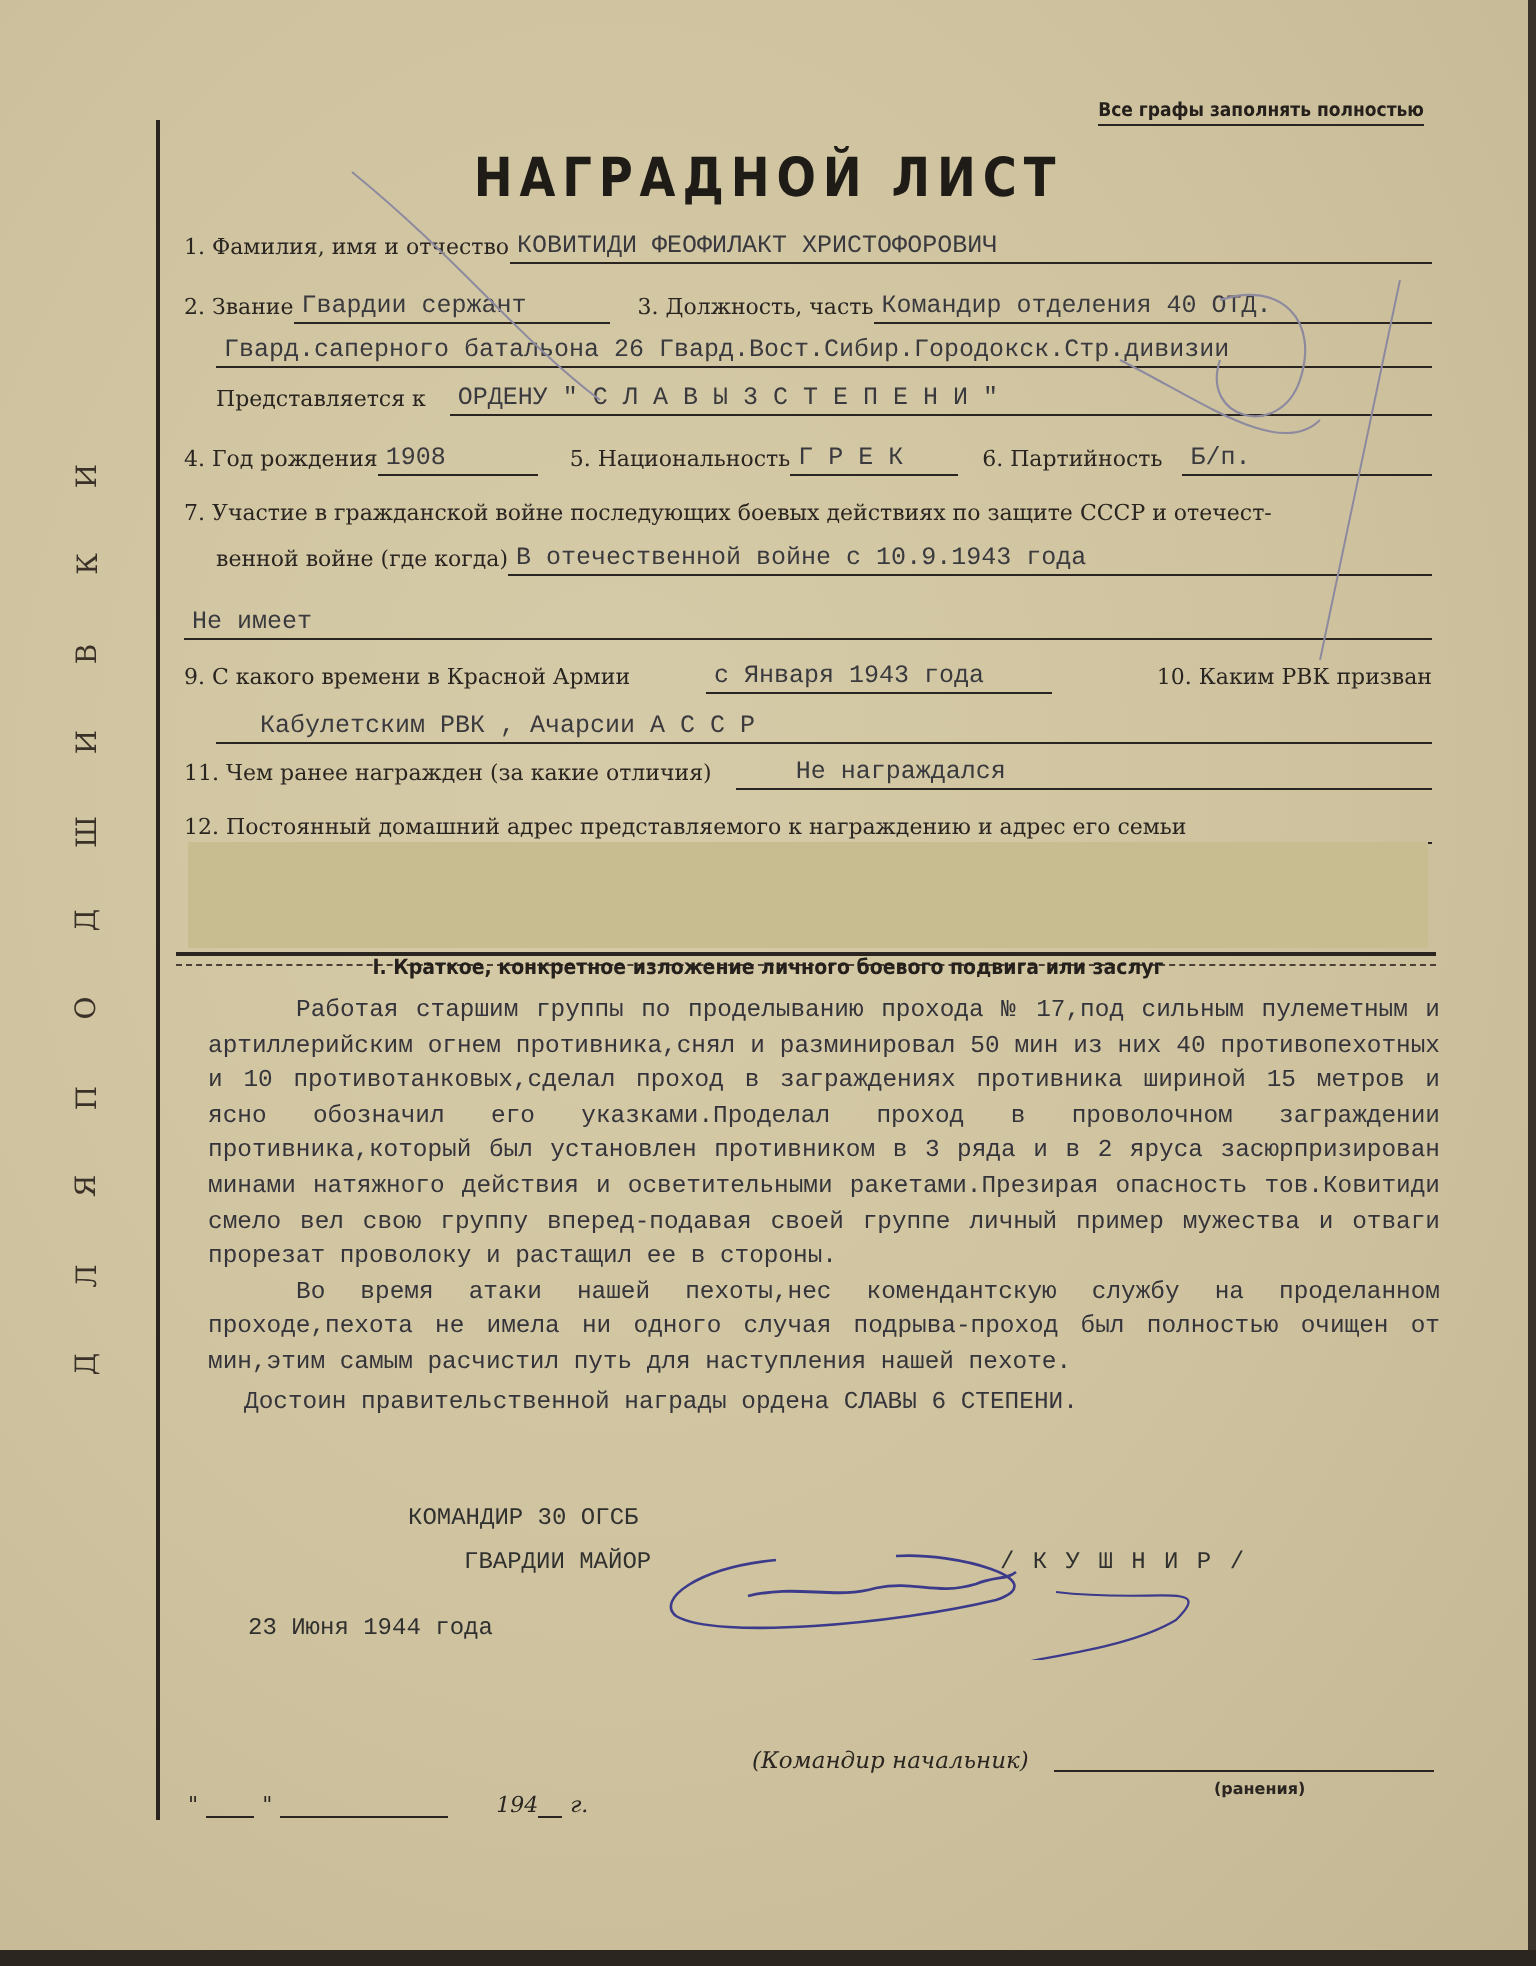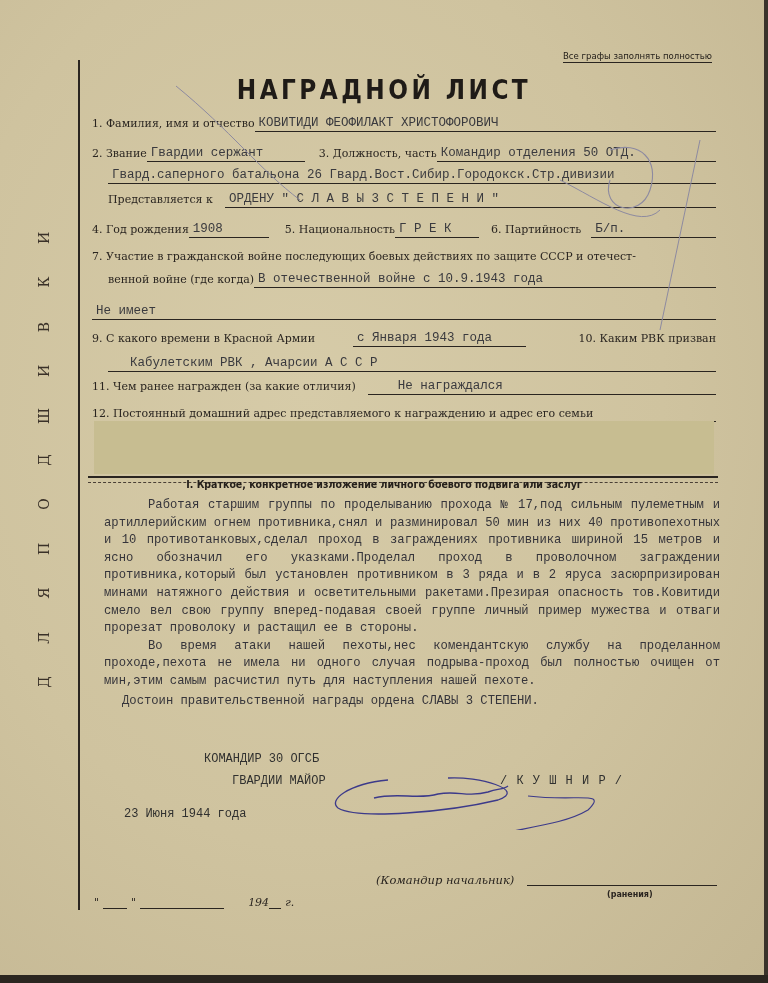--- a/index.html
+++ b/index.html
@@ -17,21 +17,21 @@
   .right-edge { position: absolute; left: 764px; top: 0; width: 4px; height: 983px; background: #3a332b; }
   .binding-line { position: absolute; left: 78px; top: 60px; width: 2px; height: 850px; background: #2a2520; }
   .side-text {
     position: absolute; left: 14px; top: 230px; width: 60px; height: 460px;
     display: flex; flex-direction: column-reverse; justify-content: space-between; align-items: center;
     font-family: "DejaVu Serif", serif; font-size: 14px; color: #3a3128;
   }
   .side-text span { transform: rotate(-90deg); display: block; }
   .top-note {
     position: absolute; right: 56px; top: 50px; font-family: "DejaVu Sans Condensed","DejaVu Sans", sans-serif;
-    font-size: 9.5px; font-weight: normal; border-bottom: 1.5px solid #2a2520; padding-bottom: 1px; color: #25201b;
+    font-size: 9.5px; font-weight: bold; border-bottom: 1.5px solid #2a2520; padding-bottom: 1px; color: #25201b;
   }
   .title {
     position: absolute; left: 0; width: 768px; top: 74px; text-align: center;
     font-family: "DejaVu Sans", sans-serif; font-weight: bold; font-size: 27px; letter-spacing: 4px;
     transform: scaleX(0.86); color: #1f1b17;
   }
   .row { position: absolute; left: 92px; right: 52px; height: 22px; display: flex; align-items: flex-end; font-size: 11.5px; }
   .lbl { font-family: "DejaVu Serif", serif; font-size: 11px; white-space: nowrap; padding-bottom: 2px; color: #2a2520; }
   .fill {
     border-bottom: 1.3px solid #2a2520; font-family: "Liberation Mono", monospace; font-size: 12.5px;
@@ -96,21 +96,21 @@
 
 <div class="row" style="top:110px;">
   <span class="lbl">1. Фамилия, имя и отчество</span>
   <span class="fill grow">КОВИТИДИ  ФЕОФИЛАКТ  ХРИСТОФОРОВИЧ</span>
 </div>
 
 <div class="row" style="top:140px;">
   <span class="lbl">2. Звание</span>
   <span class="fill" style="width:150px;">Гвардии сержант</span>
   <span class="lbl" style="margin-left:14px;">3. Должность, часть</span>
-  <span class="fill grow">Командир отделения 50 ОТД.</span>
+  <span class="fill grow">Командир отделения 40 ОТД.</span>
 </div>
 <div class="row" style="top:162px;left:108px;">
   <span class="fill grow">Гвард.саперного батальона 26 Гвард.Вост.Сибир.Городокск.Стр.дивизии</span>
 </div>
 
 <div class="row" style="top:186px;left:108px;">
   <span class="lbl">Представляется к</span>
   <span class="fill grow" style="margin-left:12px;">ОРДЕНУ " С Л А В Ы   3   С Т Е П Е Н И "</span>
 </div>
 
@@ -155,21 +155,21 @@
 </div>
 
 <div class="redacted"></div>
 <div class="redacted-lines"></div>
 
 <div class="section-head">I. Краткое, конкретное изложение личного боевого подвига или заслуг</div>
 
 <div class="body-text">
   <p>Работая старшим группы по проделыванию прохода № 17,под сильным пулеметным и артиллерийским огнем противника,снял и разминировал 50 мин из них 40 противопехотных и 10 противотанковых,сделал проход в заграждениях противника шириной 15 метров и ясно обозначил его указками.Проделал проход в проволочном заграждении противника,который был установлен противником в 3 ряда и в 2 яруса засюрпризирован минами натяжного действия и осветительными ракетами.Презирая опасность тов.Ковитиди смело вел свою группу вперед-подавая своей группе личный пример мужества и отваги прорезат проволоку и растащил ее в стороны.</p>
   <p>Во время атаки нашей пехоты,нес комендантскую службу на проделанном проходе,пехота не имела ни одного случая подрыва-проход был полностью очищен от мин,этим самым расчистил путь для наступления нашей пехоте.</p>
-  <p class="conclusion">Достоин правительственной награды ордена СЛАВЫ 3 СТЕПЕНИ.</p>
+  <p class="conclusion">Достоин правительственной награды ордена СЛАВЫ 6 СТЕПЕНИ.</p>
 </div>
 
 <div class="sig" style="left:204px;top:752px;">КОМАНДИР 30 ОГСБ</div>
 <div class="sig" style="left:232px;top:774px;">ГВАРДИИ МАЙОР</div>
 <div class="sig" style="left:500px;top:774px;letter-spacing:1px;">/ К У Ш Н И Р /</div>
 <div class="sig" style="left:124px;top:807px;">23 Июня 1944 года</div>
 
 <svg class="signature-scrawl" viewBox="0 0 300 60">
   <path d="M60 10 C 20 14, 0 30, 10 38 C 30 50, 120 42, 170 30 C 200 20, 150 6, 120 8" fill="none" stroke="#3c3a8a" stroke-width="1.3"></path>
   <path d="M46 28 C 70 22, 90 30, 110 24 C 130 20, 140 28, 160 22 C 170 18, 175 20, 180 16" fill="none" stroke="#3c3a8a" stroke-width="1.4"></path>

